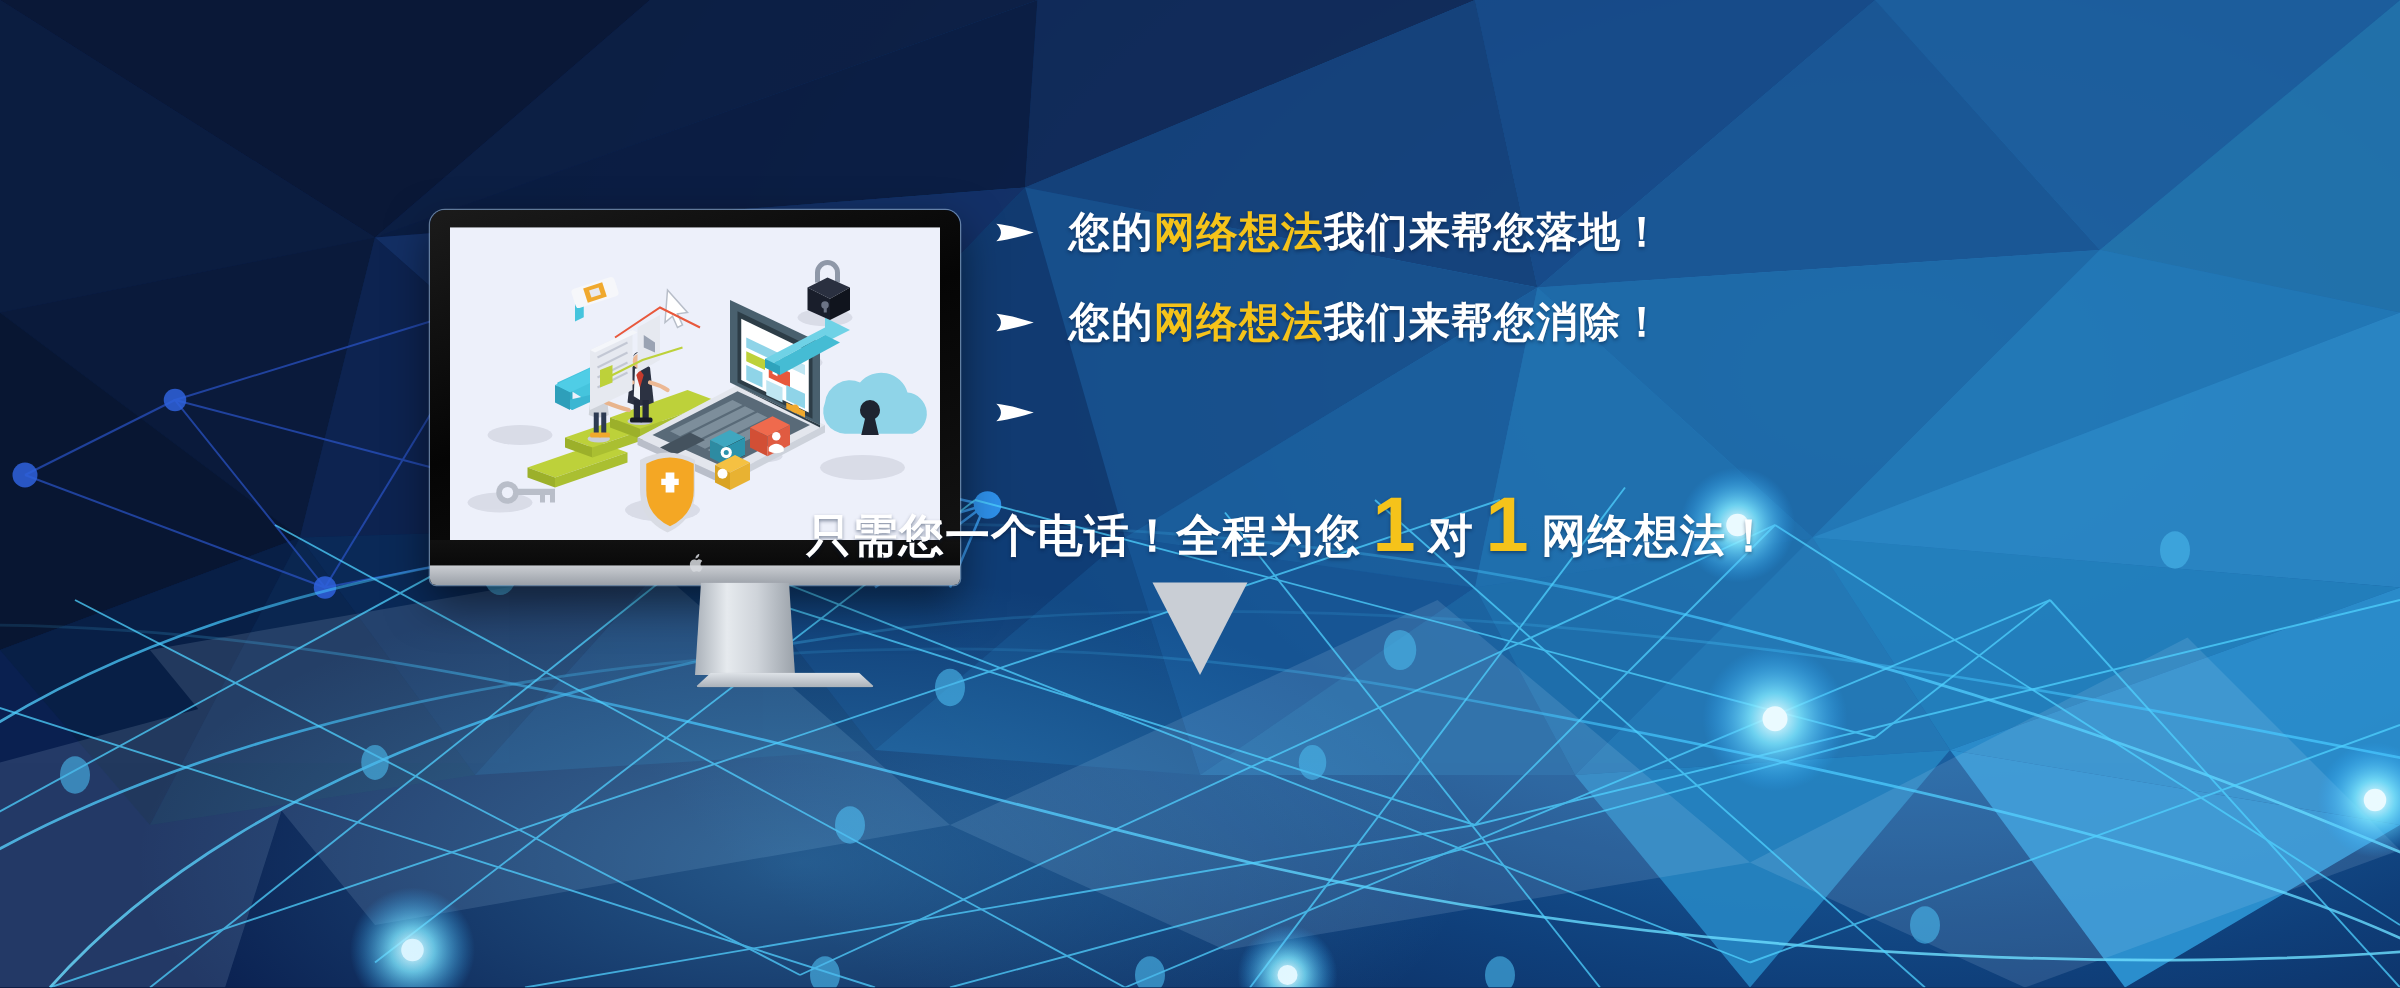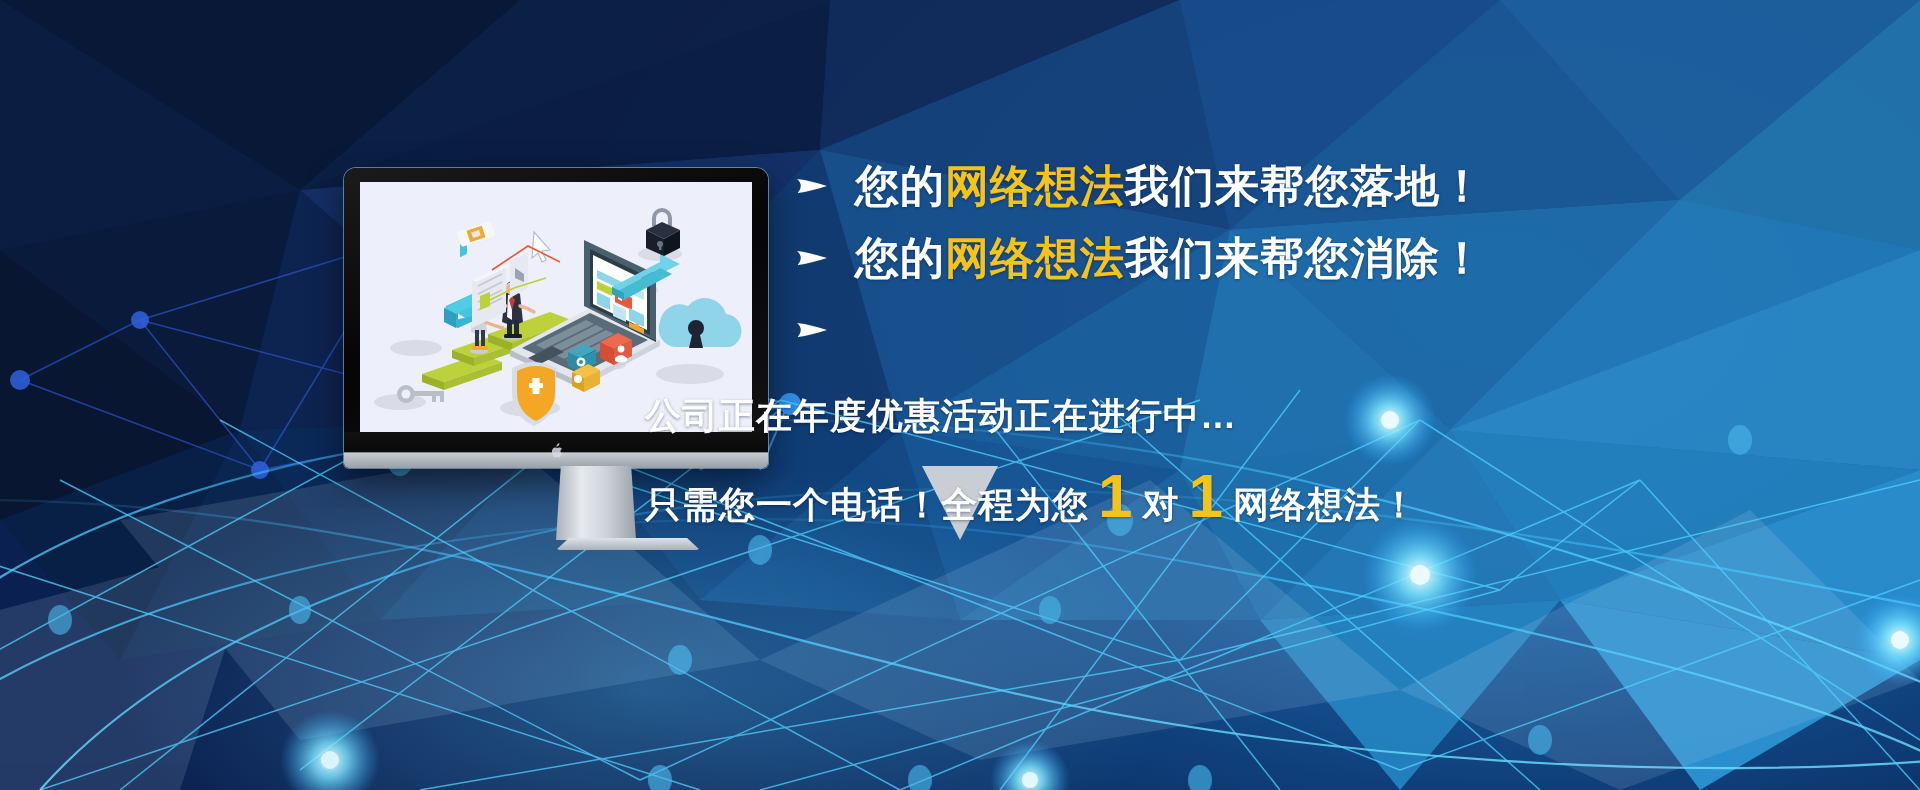--- a/index.html
+++ b/index.html
@@ -102,21 +102,21 @@
     display:flex;
     align-items:center;
     height:72px;
   }
   .arrow-icon {
     width:34px; height:22px;
     flex:0 0 34px;
     margin-right:26px;
   }
   .bullet-text {
-    font-size:44px;
+    font-size:33px;
     font-weight:bold;
     color:#ffffff;
     letter-spacing:1px;
     white-space:nowrap;
     text-shadow:0 1px 3px rgba(0,20,50,.45);
   }
   .hl { color:#f5c31a; }
 
   .promo-line {
     margin-top:26px;
@@ -535,21 +535,20 @@
         <span>您的</span><span class="hl">网络想法</span><span>我们来帮您消除！</span>
       </div>
     </div>
 
     <div class="bullet-row">
       <svg class="arrow-icon" viewBox="0 0 34 22">
         <path d="M2 4 C12 5, 22 8, 32 11 C22 14, 12 17, 2 18 C7 14, 7 8, 2 4 Z" fill="#ffffff"></path>
       </svg>
     </div>
 
-    <div class="promo-line">公司正在年度优惠活动正在进行中…</div>
 
     <div class="cta-line">
       <span>只需您一个电话！全程为您</span>
       <span class="big-one">1</span>
       <span>对</span>
       <span class="big-one">1</span>
       <span>网络想法！</span>
     </div>
   </div>
 

